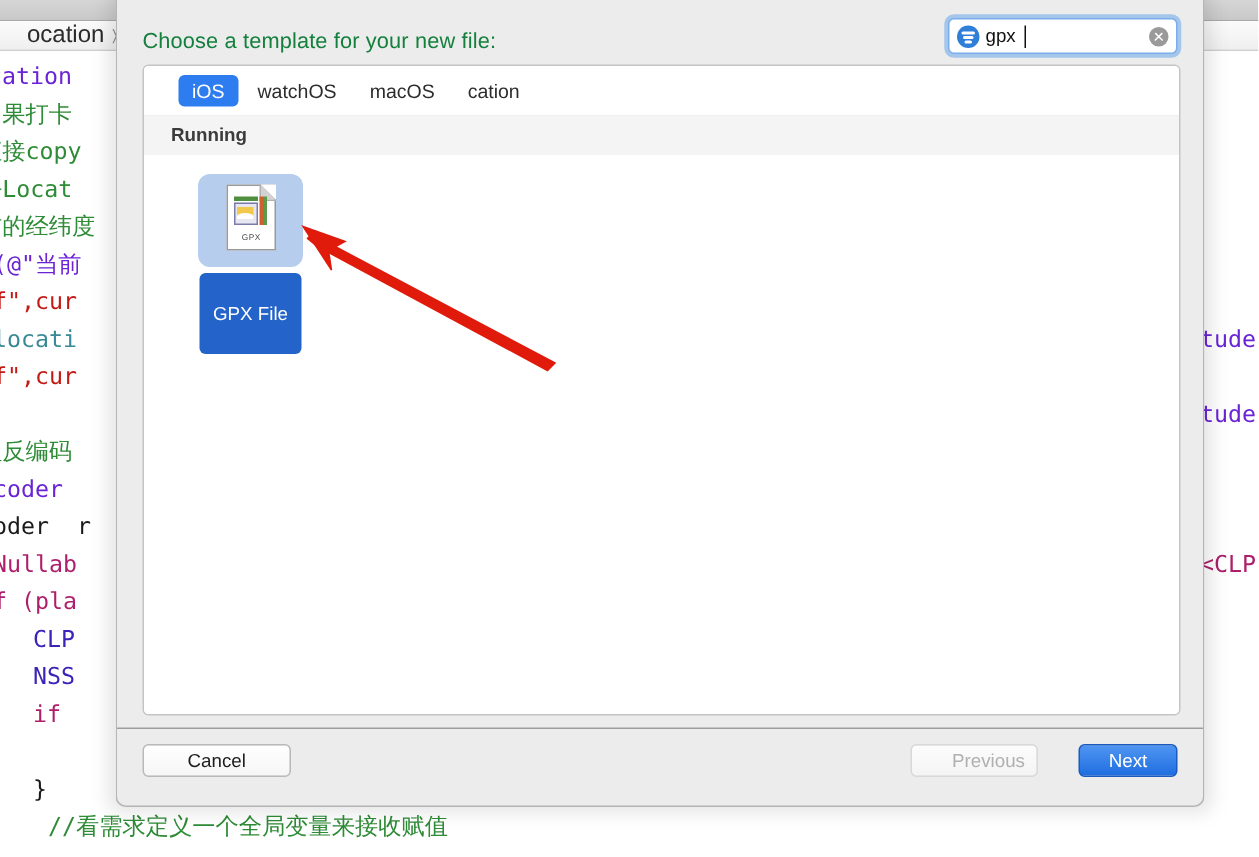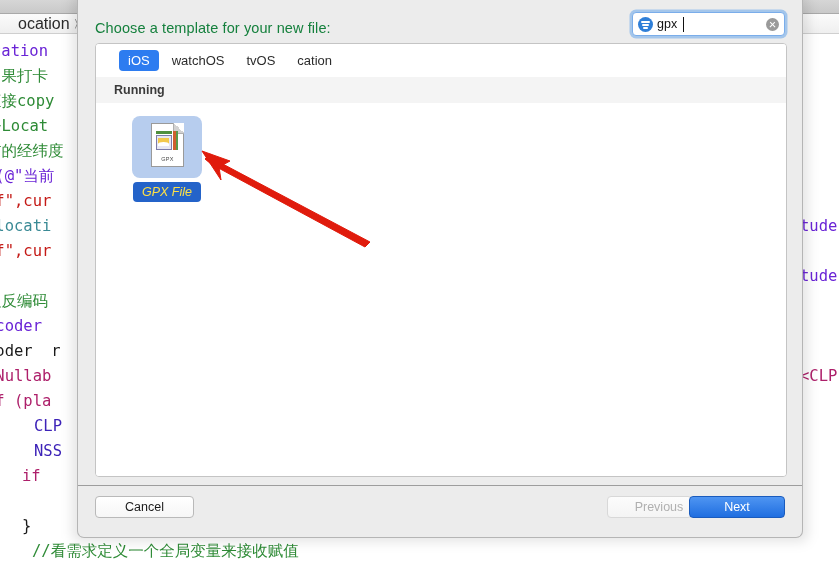--- a/index.html
+++ b/index.html
@@ -71,21 +71,21 @@
     overflow:hidden;
     white-space:pre;
   }
   .code-line { position:absolute; white-space:pre; }
   .c-purple { color:#6a24d6; }
   .c-green  { color:#2e8b36; }
   .c-red    { color:#c41a16; }
   .c-black  { color:#1a1a1a; }
   .c-teal   { color:#3a8a95; }
   .c-magenta{ color:#ad1f6a; }
-  .c-blue   { color:#3d23b8;margin-left:12px; }
+  .c-blue   { color:#3d23b8; }
 
   
   .sheet-shadow {
     position:absolute; left:72px; top:-6px; width:736px; height:548px;
     background:rgba(0,0,0,0.10);
     border-radius:7px;
     filter: blur(6px);
   }
   .sheet {
     position:absolute; left:77px; top:-4px; width:726px; height:542px;
@@ -220,24 +220,23 @@
   .ba4 { left:2px; top:11px; width:11px; height:4px; background:#ffffff; border-radius:50% 50% 0 0; }
   .ba5 { left:17px; top:0; width:3px; height:19px; background:#cf5f2e; }
   .ba6 { left:20px; top:0; width:2px; height:19px; background:#5a9a4a; }
   .doc-label {
     position:absolute; left:0; right:0; bottom:4px; text-align:center;
     font-size:5.5px; color:#4a4a4a; letter-spacing:.3px;
     font-family:"Liberation Sans",sans-serif;
   }
   .item-label {
     margin:4px auto 0; display:block; width:max-content;
-    background:#2463c9; color:#fde047;
-    font-size:12.5px; padding:3px 9px; border-radius:4px;
+    background:#2463c9; color:#ffffff;
+    font-size:12.5px; padding:20px 9px; border-radius:4px;
     white-space:nowrap;
-    font-style:italic;
   }
 
   
   .footer-sep {
     position:absolute; left:0; top:489px; width:726px; height:1px; background:#9d9d9d;
   }
   .btn {
     position:absolute; height:22px; border-radius:4px;
     font-size:12.5px; display:flex; align-items:center; justify-content:center;
     box-sizing:border-box; white-space:nowrap;
@@ -246,21 +245,21 @@
     left:17px; top:500px; width:99px;
     background:linear-gradient(#ffffff,#f6f6f6);
     border:1px solid #b9b9b9; color:#1c1c1c;
   }
   .btn-prev {
     right:110px; top:500px; width:85px;
     background:linear-gradient(#fcfcfc,#f4f4f4);
     border:1px solid #d8d8d8; color:#b0b0b0;padding-left:19px;
   }
   .btn-next {
-    right:17px; top:500px; width:96px;
+    right:17px; top:500px; width:66px;
     background:linear-gradient(#4f95f2,#1f6ee0);
     border:1px solid #1a5bbd; color:#ffffff;
   }
 
   
   .arrow-svg { position:absolute; left:185px; top:140px; width:200px; height:115px; pointer-events:none; }
 </style>
 </head>
 <body>
 
@@ -306,21 +305,21 @@
       </div>
     </div>
 
     <div class="anno-1">1.</div>
 
     <div class="panel">
 
       <div class="tabbar" id="tabbar">
           <div class="tab active">iOS</div>
           <div class="tab">watchOS</div>
-          <div class="tab">tvOS</div>
+          <div class="tab">macOS</div>
           <div class="tab">cation</div>
         </div>
 
       <div class="section-header">
         <span>Running</span>
       </div>
 
       <div class="grid-area">
         <div class="template-item">
           <div class="tile">

